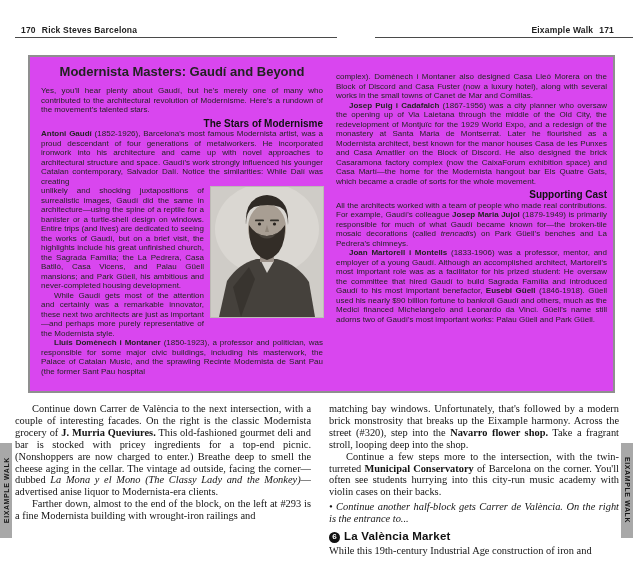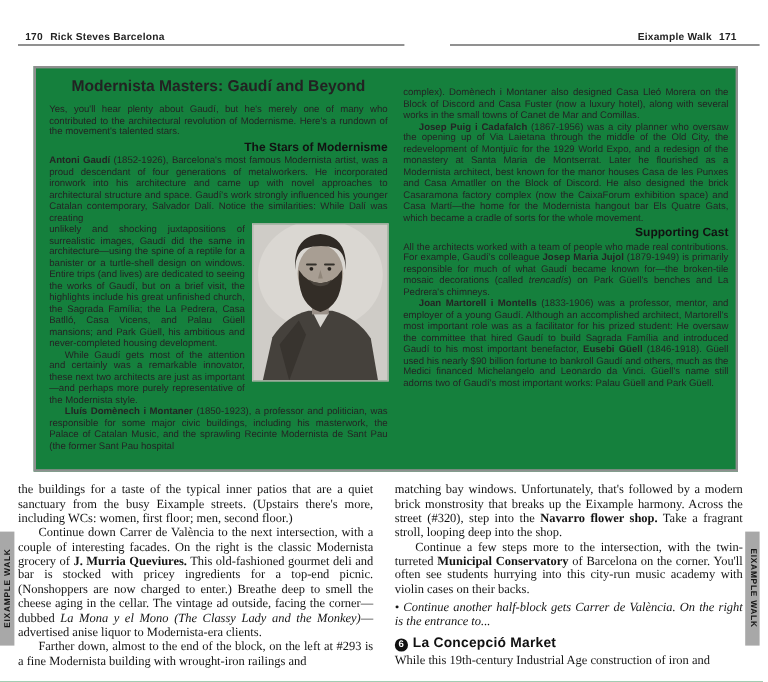--- a/index.html
+++ b/index.html
@@ -15,21 +15,21 @@
        font-weight:700;font-size:8.5px;color:#222;letter-spacing:.2px;}
   .hdr-left{left:15px;}
   .hdr-right{left:362px;width:258px;text-align:right;}
   .hdr .pgnum{margin:0 6px;}
   .hdr-rule{position:absolute;top:37px;height:1px;background:#4a4a4a;}
   .rule-left{left:15px;width:322px;}
   .rule-right{left:375px;width:258px;}
 
   
   .box{position:absolute;left:28px;top:55px;width:587px;height:338px;
-       box-sizing:border-box;border:2px solid #8f8f8f;background:#15803d;overflow:hidden;}
+       box-sizing:border-box;border:2px solid #8f8f8f;background:#d946ef;overflow:hidden;}
   .box-title{position:absolute;top:7px;left:10px;width:284px;text-align:center;
        font-family:"Liberation Sans",sans-serif;font-weight:700;font-size:13px;color:#222;}
   .box-col{position:absolute;font-family:"Liberation Sans",sans-serif;font-size:8px;
        line-height:9.5px;text-align:justify;color:#242424;}
   .box-col-left{left:11px;top:29px;width:282px;}
   .box-col-right{left:306px;top:15px;width:271px;}
   .box-col p{margin:0;}
   .box-h{font-family:"Liberation Sans",sans-serif;font-weight:700;font-size:10px;
        color:#111;margin:4px 0 1px;text-align:right;}
   .ind{text-indent:13px;}
@@ -105,32 +105,31 @@
   <div class="box-col box-col-right">
     <p><span>complex). Domènech i Montaner also designed Casa Lleó Morera on the Block of Discord and Casa Fuster (now a luxury hotel), along with several works in the small towns of Canet de Mar and Comillas.</span></p>
     <p class="ind"><span class="b">Josep Puig i Cadafalch</span><span> (1867-1956) was a city planner who oversaw the opening up of Via Laietana through the middle of the Old City, the redevelopment of Montjuïc for the 1929 World Expo, and a redesign of the monastery at Santa Maria de Montserrat. Later he flourished as a Modernista architect, best known for the manor houses Casa de les Punxes and Casa Amatller on the Block of Discord. He also designed the brick Casaramona factory complex (now the CaixaForum exhibition space) and Casa Martí—the home for the Modernista hangout bar Els Quatre Gats, which became a cradle of sorts for the whole movement.</span></p>
     <div class="box-h">Supporting Cast</div>
     <p><span>All the architects worked with a team of people who made real contributions. For example, Gaudí's colleague </span><span class="b">Josep Maria Jujol</span><span> (1879-1949) is primarily responsible for much of what Gaudí became known for—the broken-tile mosaic decorations (called </span><span class="i">trencadís</span><span>) on Park Güell's benches and La Pedrera's chimneys.</span></p>
     <p class="ind"><span class="b">Joan Martorell i Montells</span><span> (1833-1906) was a professor, mentor, and employer of a young Gaudí. Although an accomplished architect, Martorell's most important role was as a facilitator for his prized student: He oversaw the committee that hired Gaudí to build Sagrada Família and introduced Gaudí to his most important benefactor, </span><span class="b">Eusebi Güell</span><span> (1846-1918). Güell used his nearly $90 billion fortune to bankroll Gaudí and others, much as the Medici financed Michelangelo and Leonardo da Vinci. Güell's name still adorns two of Gaudí's most important works: Palau Güell and Park Güell.</span></p>
   </div>
 </div>
 
 <div class="col col-left">
-  <p><span>the buildings for a taste of the typical inner patios that are a quiet sanctuary from the busy Eixample streets. (Upstairs there's more, including WCs: women, first floor; men, second floor.)</span></p>
   <p class="ind2"><span>Continue down Carrer de València to the next intersection, with a couple of interesting facades. On the right is the classic Modernista grocery of </span><span class="b">J. Murria Queviures.</span><span> This old-fashioned gourmet deli and bar is stocked with pricey ingredients for a top-end picnic. (Nonshoppers are now charged to enter.) Breathe deep to smell the cheese aging in the cellar. The vintage ad outside, facing the corner—dubbed </span><span class="i">La Mona y el Mono (The Classy Lady and the Monkey)</span><span>—advertised anise liquor to Modernista-era clients.</span></p>
   <p class="ind2"><span>Farther down, almost to the end of the block, on the left at #293 is a fine Modernista building with wrought-iron railings and</span></p>
 </div>
 
 <div class="col col-right">
   <p><span>matching bay windows. Unfortunately, that's followed by a modern brick monstrosity that breaks up the Eixample harmony. Across the street (#320), step into the </span><span class="b">Navarro flower shop.</span><span> Take a fragrant stroll, looping deep into the shop.</span></p>
   <p class="ind2"><span>Continue a few steps more to the intersection, with the twin-turreted </span><span class="b">Municipal Conservatory</span><span> of Barcelona on the corner. You'll often see students hurrying into this city-run music academy with violin cases on their backs.</span></p>
   <p class="direction"><span class="i">• Continue another half-block gets Carrer de València. On the right is the entrance to...</span></p>
   <div class="stop-h">
     <span class="stop-num">6</span>
-    <span>La Concepció Market</span>
+    <span>La València Market</span>
   </div>
   <p><span>While this 19th-century Industrial Age construction of iron and</span></p>
 </div>
 
 <div class="tab tab-left">
   <span class="tab-text">EIXAMPLE WALK</span>
 </div>
 <div class="tab tab-right">
   <span class="tab-text">EIXAMPLE WALK</span>
 </div>

